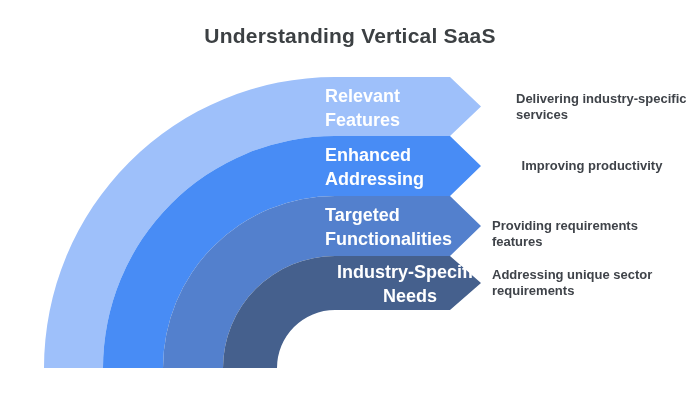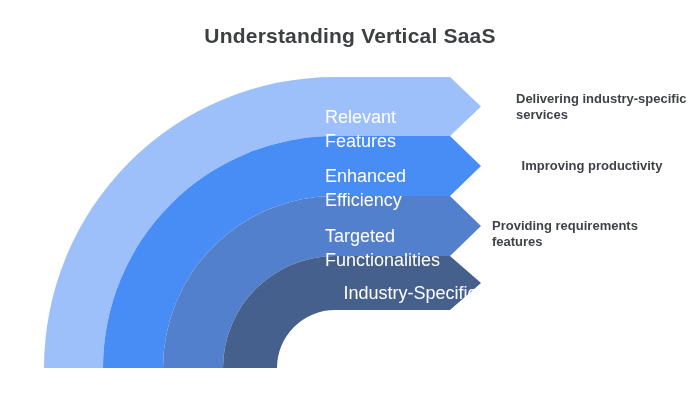--- a/index.html
+++ b/index.html
@@ -31,22 +31,21 @@
     top: 0;
     left: 0;
   }
   .band-label {
     position: absolute;
     left: 325px;
     width: 150px;
     color: #ffffff;
     font-size: 18px;
     line-height: 24px;
-    font-weight: 400;
-    margin-top: 21px;
+    font-weight: 700;
   }
   .band-label.l1 { top: 84px;  width: 120px; }
   .band-label.l2 { top: 143px; width: 120px; }
   .band-label.l3 { top: 203px; width: 145px; }
   .band-label.l4 { top: 260px; width: 170px; text-align: center; }
   .annotation {
     position: absolute;
     left: 492px;
     width: 200px;
     color: #3f4349;
@@ -67,21 +66,22 @@
   <div class="title">Understanding Vertical SaaS</div>
 
   <svg class="band-svg" width="700" height="400" viewBox="0 0 700 400">
     <path d="M 44,368 A 291,291 0 0 1 335,77 L 450,77 L 481,106.5 L 450,136 L 335,136 A 232,232 0 0 0 103,368 Z" fill="#9ec0fa"></path>
     <path d="M 103,368 A 232,232 0 0 1 335,136 L 450,136 L 481,166 L 450,196 L 335,196 A 172,172 0 0 0 163,368 Z" fill="#488cf5"></path>
     <path d="M 163,368 A 172,172 0 0 1 335,196 L 450,196 L 481,226 L 450,256 L 335,256 A 112,112 0 0 0 223,368 Z" fill="#5380cd"></path>
     <path d="M 223,368 A 112,112 0 0 1 335,256 L 450,256 L 481,283 L 450,310 L 335,310 A 58,58 0 0 0 277,368 Z" fill="#45608d"></path>
   </svg>
 
   <div class="band-label l1">Relevant Features</div>
-  <div class="band-label l2">Enhanced Efficiency</div>
+  <div class="band-label l2">Enhanced Addressing</div>
   <div class="band-label l3">Targeted Functionalities</div>
   <div class="band-label l4">Industry-Specific Needs</div>
 
   <div class="annotation a1">Delivering industry-specific services</div>
   <div class="annotation a2">Improving productivity</div>
   <div class="annotation a3">Providing requirements features</div>
+  <div class="annotation a4">Addressing unique sector requirements</div>
 
 </div>
 
 </body></html>

